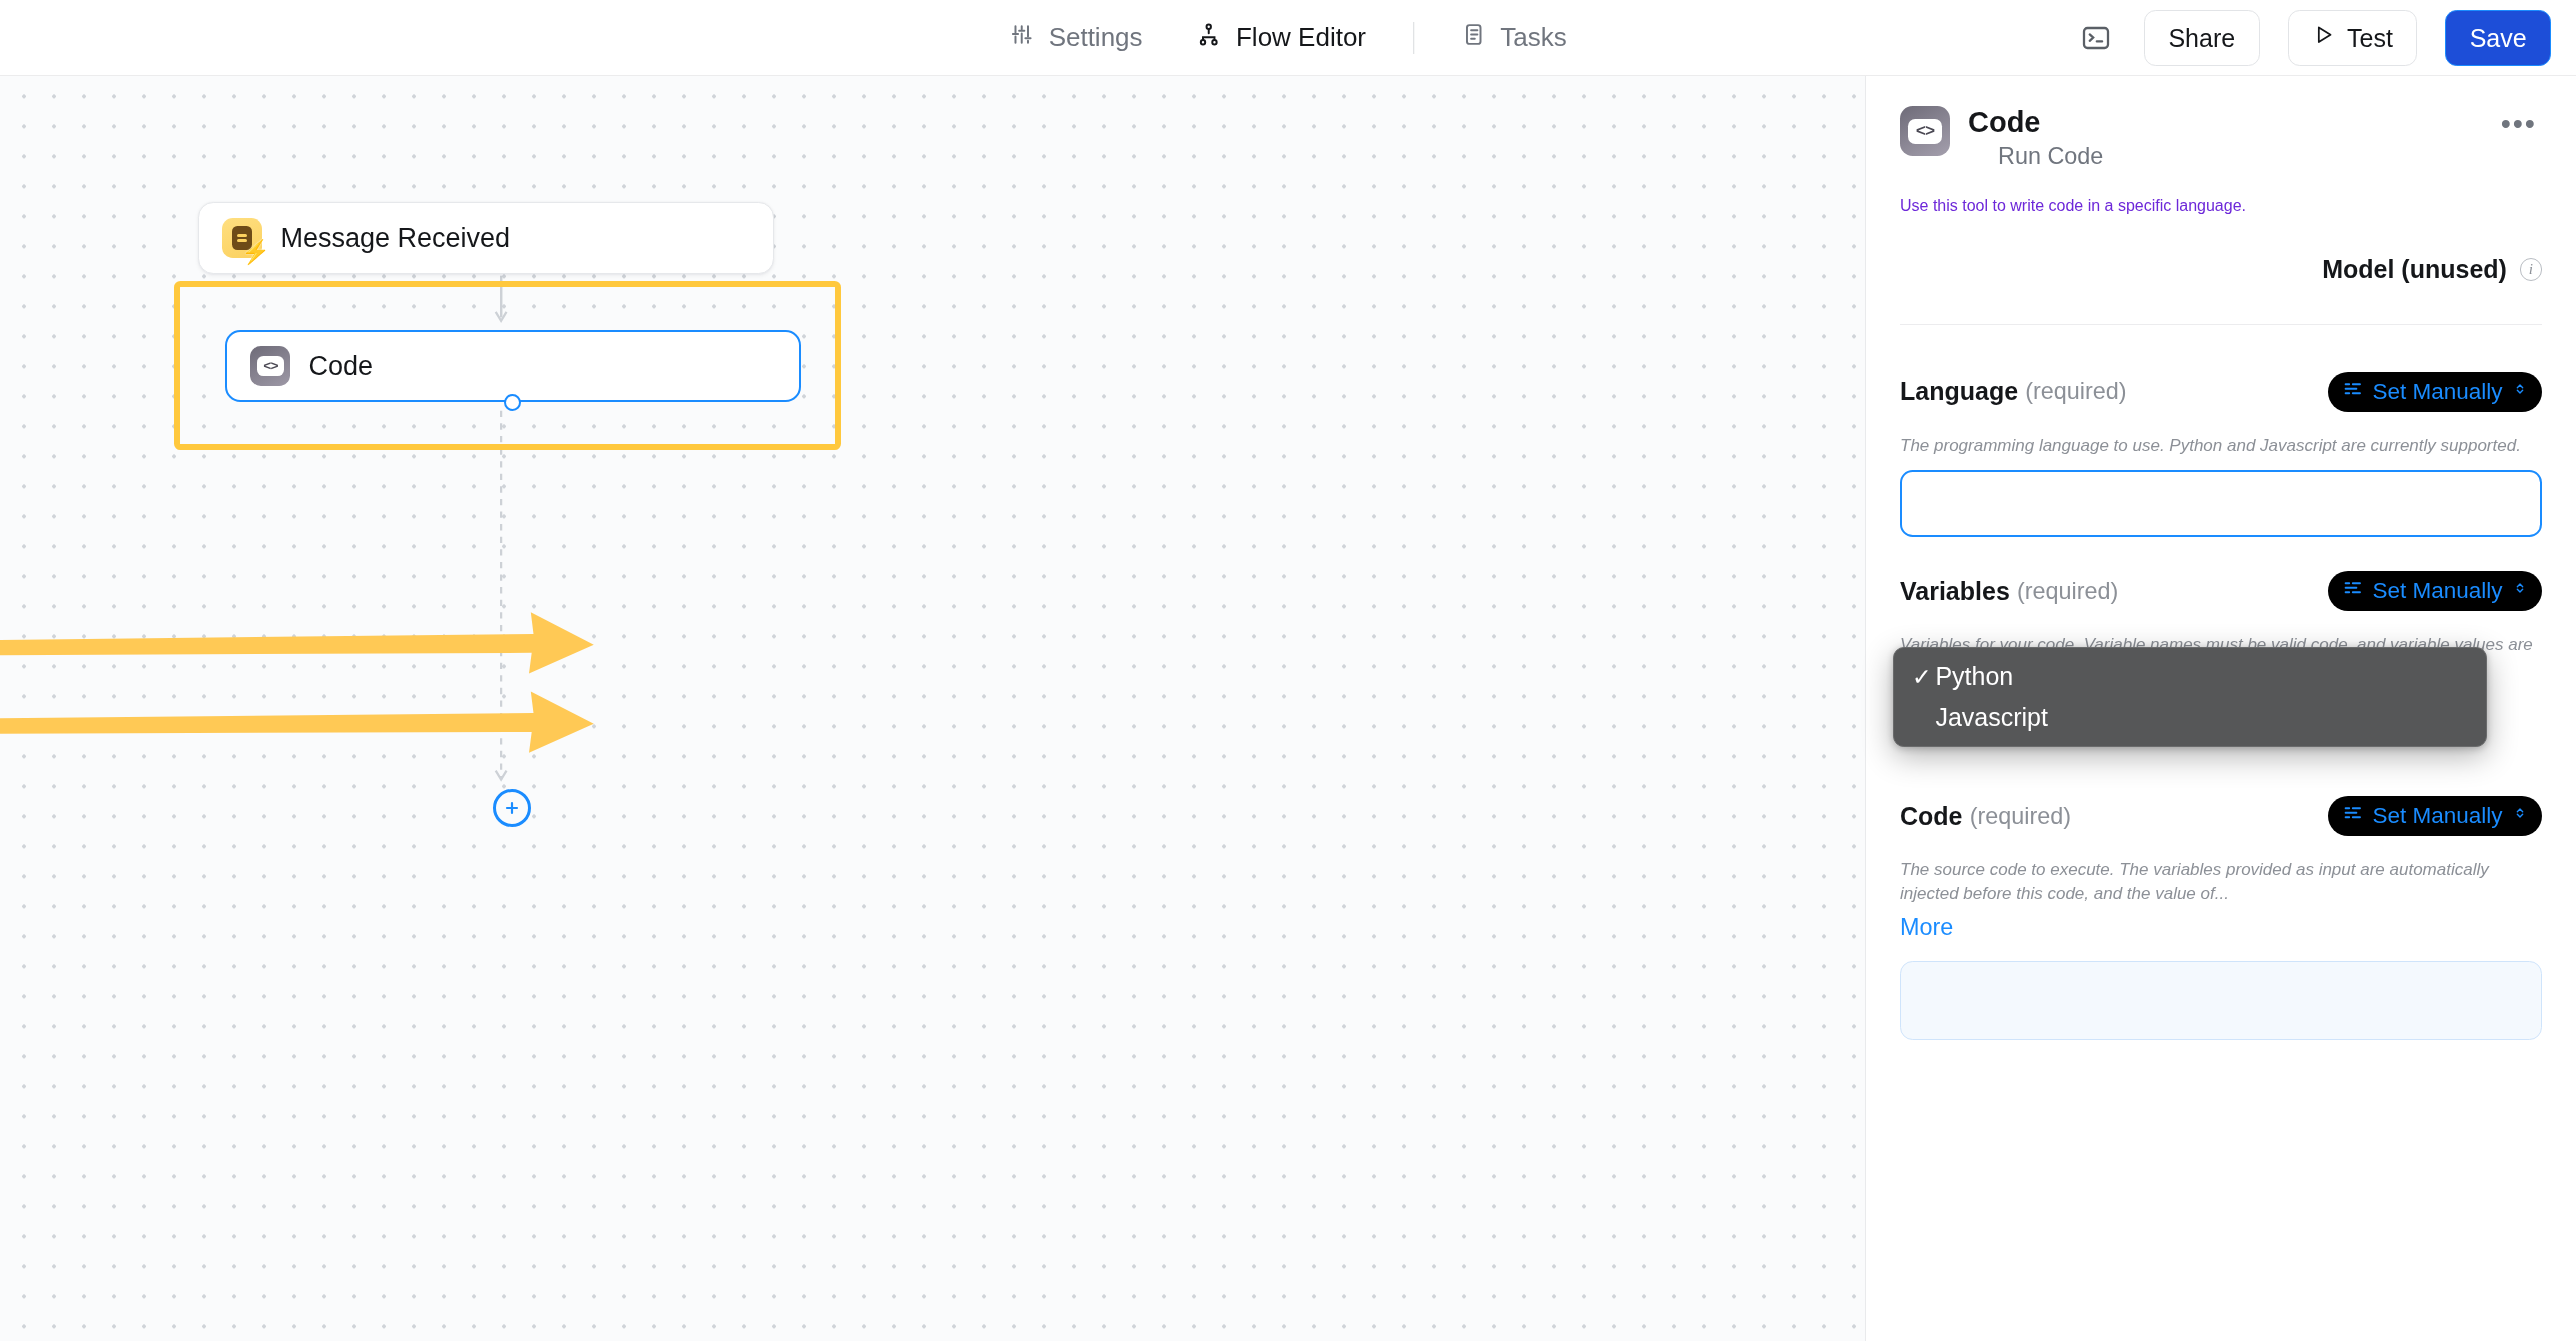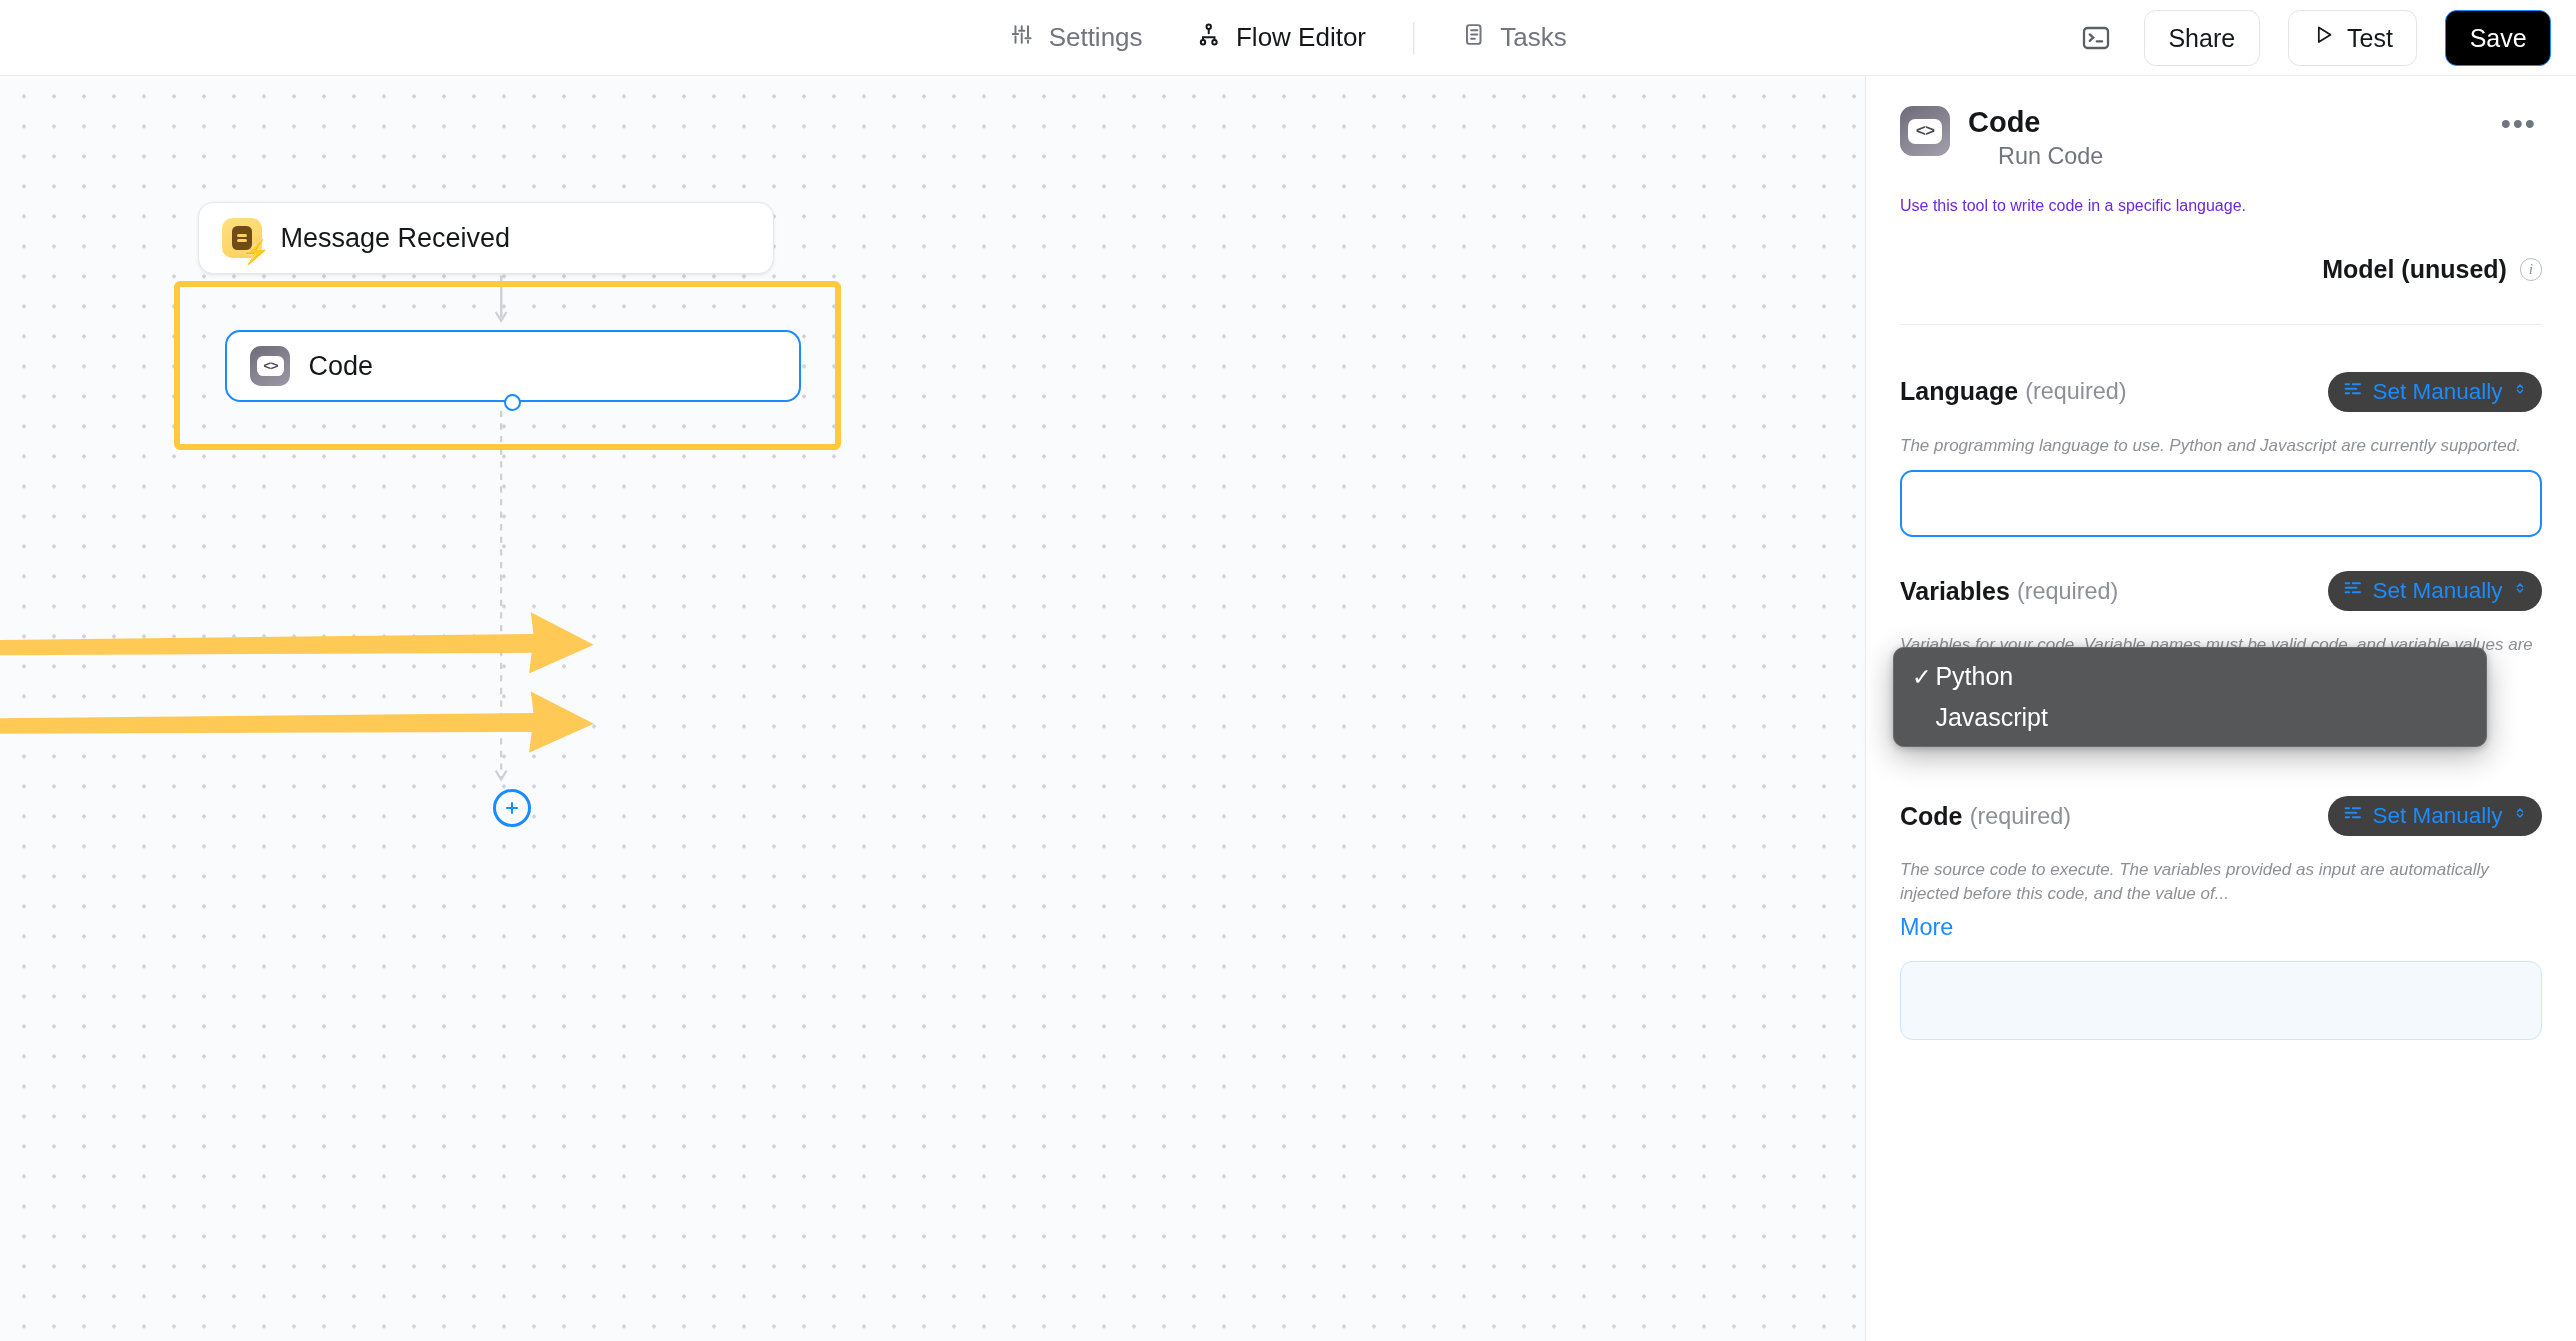--- a/index.html
+++ b/index.html
@@ -39,21 +39,21 @@
     width: 40px; height: 40px; display: flex; align-items: center; justify-content: center;
     cursor: pointer;
   }
   .btn {
     height: 56px; border-radius: 11.7px; border: 0.9px solid #e2e4e7; background: #fff;
     display: flex; align-items: center; justify-content: center; gap: 11.7px;
     padding: 0 23.4px; font-size: 25px; color: #15171a; cursor: pointer;
     font-weight: 500;
   }
   .btn.primary {
-    background: #000000; border-color: #1a8cff; color: #ffffff;
+    background: #1d4ed8; border-color: #1a8cff; color: #ffffff;
   }
 
   
   .canvas {
     position: absolute; left: 0; top: 76px; width: 1865px; height: 1266px;
     background-color: #fafbfc;
     background-image: radial-gradient(#d0d4d9 1.8px, transparent 2px);
     background-size: 30px 30px;
     background-position: 9px 5.4px;
     overflow: hidden;
@@ -170,21 +170,21 @@
     background: #f9fafb; display: flex; align-items: center;
     padding: 0 21.6px; cursor: pointer;
   }
   .select-strong { font-size: 24px; font-weight: 700; color: #15171a; }
   .select-rest { font-size: 24px; color: #70757e; margin-left: 5.4px; }
   .chev { margin-left: auto; color: #70757e; font-size: 21.6px; }
 
   .divider { height: 0.9px; background: #ececee; margin: 40px 0 0 0; }
 
   .setman {
-    margin-left: auto; background: #404040; border-radius: 899px;
+    margin-left: auto; background: #000000; border-radius: 899px;
     display: flex; align-items: center; gap: 9px;
     padding: 6.3px 14.4px; color: #1a8cff; font-size: 22.5px; font-weight: 500;
     cursor: pointer; white-space: nowrap;
   }
   .field-help { font-size: 17px; color: #8c9097; margin-top: 22px; line-height: 1.38; font-style: italic; }
 
   .lang-input {
     margin-top: 12.6px; height: 67px; border: 2.7px solid #1a8cff; border-radius: 12.6px;
     background: #ffffff;
   }

